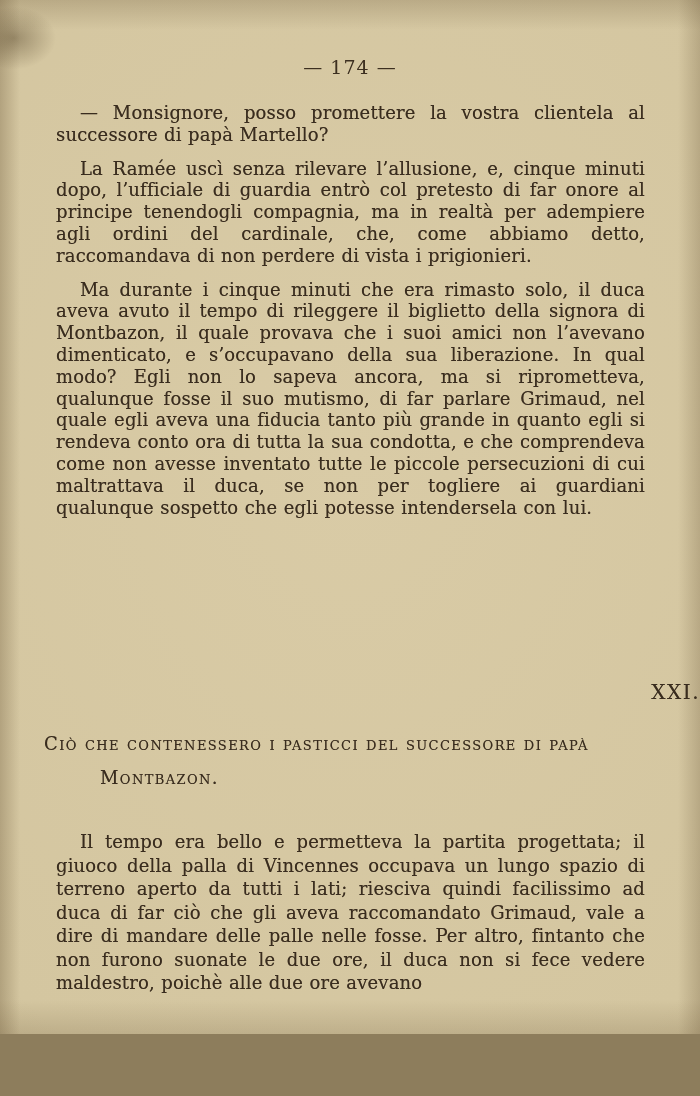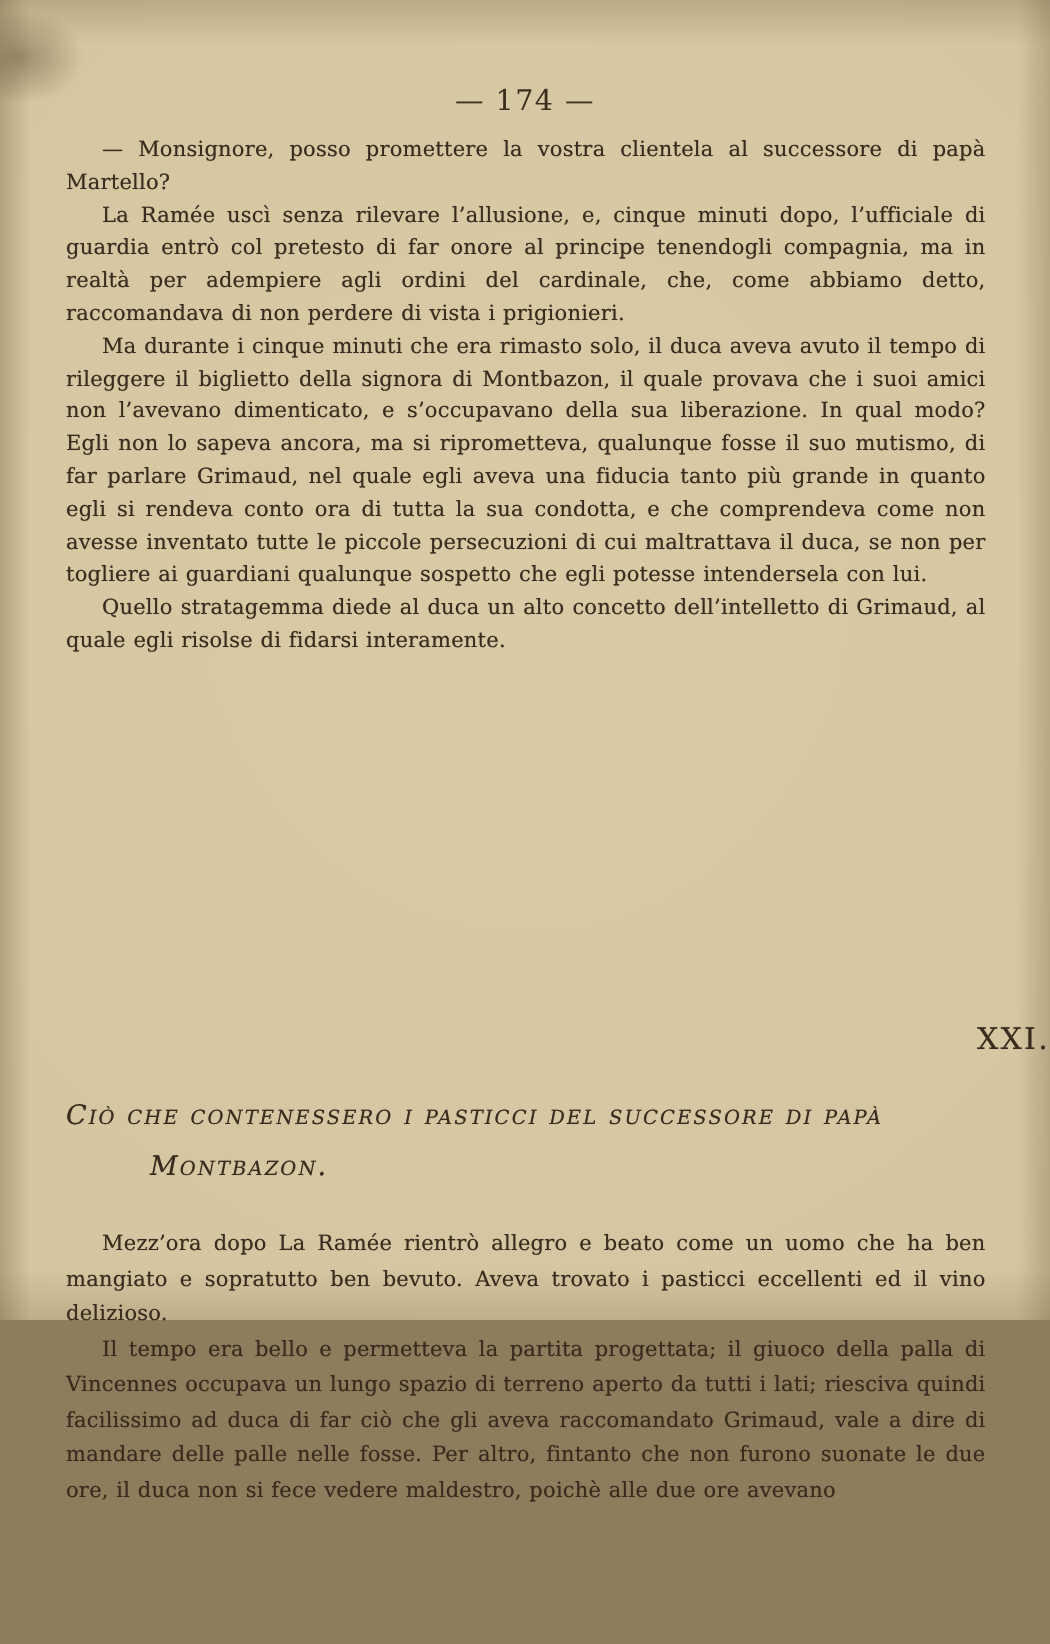--- a/index.html
+++ b/index.html
@@ -8,21 +8,21 @@
   }
   body {
     width: 700px;
     height: 1096px;
     overflow: hidden;
     background: #8d7d5c;
   }
   .page {
     position: relative;
     width: 700px;
-    height: 880px;
+    height: 1034px;
     box-sizing: border-box;
     font-family: "DejaVu Serif", "Liberation Serif", serif;
     color: #392c1e;
     background:
       radial-gradient(60px 45px at 14px 38px, rgba(62,45,20,0.38), rgba(62,45,20,0) 70%),
       linear-gradient(90deg,  rgba(88,68,38,0.28) 0px, rgba(88,68,38,0) 20px),
       linear-gradient(270deg, rgba(88,68,38,0.24) 0px, rgba(88,68,38,0) 22px),
       linear-gradient(180deg, rgba(88,68,38,0.22) 0px, rgba(88,68,38,0) 30px),
       linear-gradient(0deg,   rgba(88,68,38,0.18) 0px, rgba(88,68,38,0) 34px),
       radial-gradient(140% 120% at 50% 44%, #d9cba6 0%, #d4c6a0 55%, #c7b68e 82%, #a7966c 100%);
@@ -38,24 +38,24 @@
     color: #3c2f20;
   }
   .text-col {
     position: absolute;
     left: 44px;
     width: 613px;
   }
   .block-top    { top: 90px; }
   .block-bottom { top: 818px; }
   .para {
-    margin: 0;
+    margin: 12px;
     text-align: justify;
     text-indent: 24px;
-    font-size: 14px;
+    font-size: 18px;
     line-height: 21.8px;
     letter-spacing: 0.15px;
     word-spacing: 0.5px;
     text-shadow: 0 0 0.5px rgba(57,44,30,0.55);
   }
   .block-bottom .para {
     line-height: 23.5px;
   }
   .chapter-number {
     position: absolute;
@@ -69,49 +69,46 @@
   }
   .chapter-title {
     position: absolute;
     top: 733px;
     left: 44px;
     width: 613px;
     font-size: 18px;
     font-variant: small-caps;
     letter-spacing: 1.4px;
     text-shadow: 0 0 0.5px rgba(57,44,30,0.55);
-    font-style: italic;
   }
   .chapter-title .line {
     display: block;
   }
   .chapter-title .line-2 {
     margin-top: 13px;
     padding-left: 56px;
   }
 </style>
 </head>
 <body>
 
 <div class="page">
 
   <div class="page-number">— 174 —</div>
 
   <div class="text-col block-top">
     <p class="para">— Monsignore, posso promettere la vostra clientela al successore di papà Martello?</p>
     <p class="para">La Ramée uscì senza rilevare l’allusione, e, cinque minuti dopo, l’ufficiale di guardia entrò col pretesto di far onore al principe tenendogli compagnia, ma in realtà per adempiere agli ordini del cardinale, che, come abbiamo detto, raccomandava di non perdere di vista i prigionieri.</p>
     <p class="para">Ma durante i cinque minuti che era rimasto solo, il duca aveva avuto il tempo di rileggere il biglietto della signora di Montbazon, il quale provava che i suoi amici non l’avevano dimenticato, e s’occupavano della sua liberazione. In qual modo? Egli non lo sapeva ancora, ma si riprometteva, qualunque fosse il suo mutismo, di far parlare Grimaud, nel quale egli aveva una fiducia tanto più grande in quanto egli si rendeva conto ora di tutta la sua condotta, e che comprendeva come non avesse inventato tutte le piccole persecuzioni di cui maltrattava il duca, se non per togliere ai guardiani qualunque sospetto che egli potesse intendersela con lui.</p>
-    <p class="para">Quello stratagemma diede al duca un alto concetto dell’intelletto di Grimaud, al quale egli risolse di fidarsi interamente.</p>
   </div>
 
   <div class="chapter-number">XXI.</div>
 
   <div class="chapter-title">
     <span class="line line-1">Ciò che contenessero i pasticci del successore di papà</span>
     <span class="line line-2">Montbazon.</span>
   </div>
 
   <div class="text-col block-bottom">
-    <p class="para">Mezz’ora dopo La Ramée rientrò allegro e beato come un uomo che ha ben mangiato e sopratutto ben bevuto. Aveva trovato i pasticci eccellenti ed il vino delizioso.</p>
     <p class="para">Il tempo era bello e permetteva la partita progettata; il giuoco della palla di Vincennes occupava un lungo spazio di terreno aperto da tutti i lati; riesciva quindi facilissimo ad duca di far ciò che gli aveva raccomandato Grimaud, vale a dire di mandare delle palle nelle fosse. Per altro, fintanto che non furono suonate le due ore, il duca non si fece vedere maldestro, poichè alle due ore avevano</p>
   </div>
 
 </div>
 
 </body></html>

